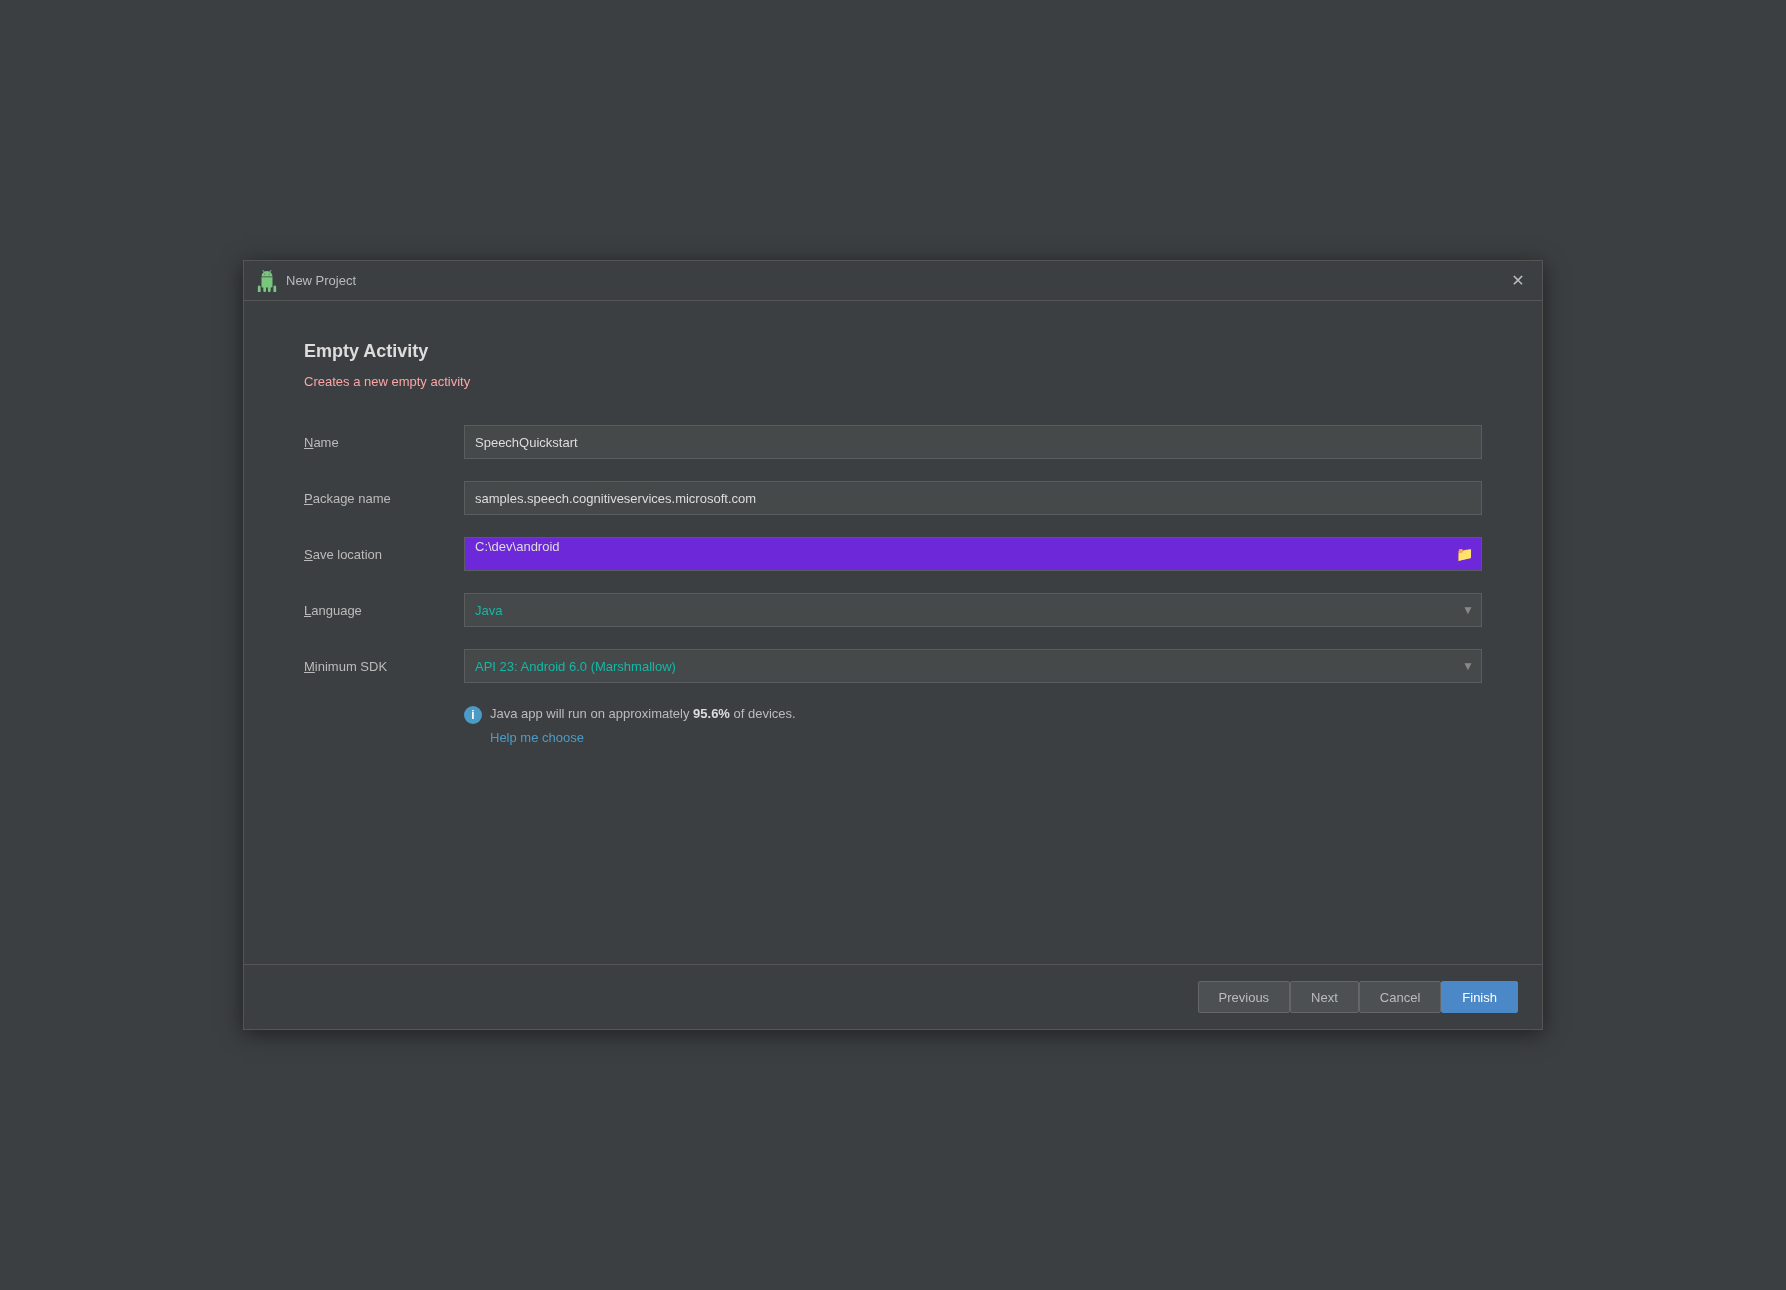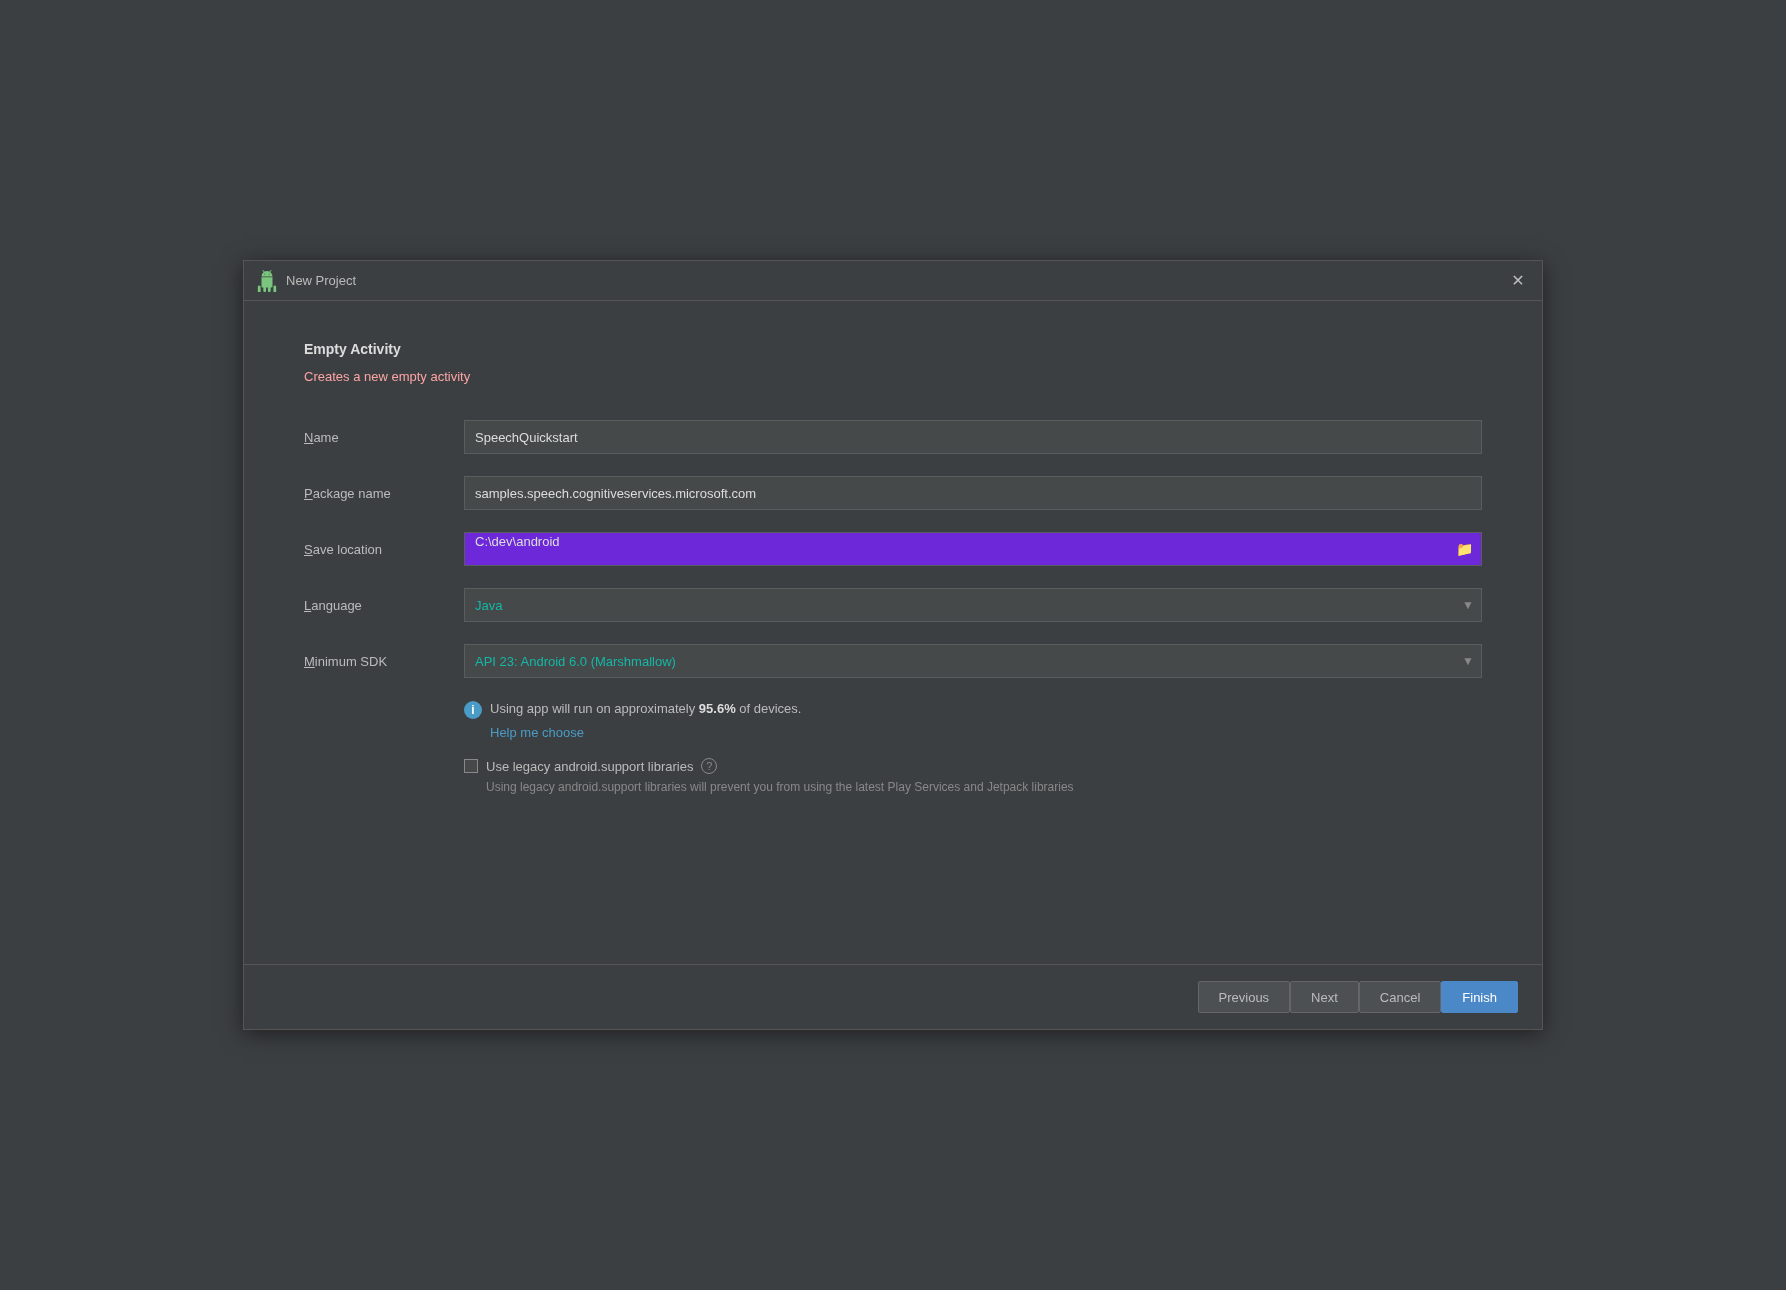--- a/index.html
+++ b/index.html
@@ -71,21 +71,21 @@
     }
 
     .content {
       flex: 1;
       padding: 40px 60px 30px 60px;
       overflow-y: auto;
     }
 
     .section-title {
       color: #ddd;
-      font-size: 14px;
+      font-size: 18px;
       font-weight: bold;
       margin-bottom: 12px;
     }
 
     .section-subtitle {
       color: #fca5a5;
       font-size: 13px;
       margin-bottom: 36px;
     }
 
@@ -366,35 +366,26 @@
           <option>API 26: Android 8.0 (Oreo)</option>
         </select>
         <span class="select-arrow">▼</span>
       </div>
     </div>
 
     <div class="info-section">
       <div class="info-row">
         <div class="info-icon">i</div>
         <span class="info-text">
-          <span>Using app will run on approximately </span><strong>95.6%</strong><span> of devices.</span>
+          <span>Java app will run on approximately </span><strong>95.6%</strong><span> of devices.</span>
         </span>
       </div>
       <a class="help-link">Help me choose</a>
     </div>
 
-    <div class="checkbox-row">
-      <div class="checkbox-label-row">
-        <input type="checkbox" class="checkbox-input" style="">
-        <span class="checkbox-text">Use legacy android.support libraries</span>
-        <span class="question-icon">?</span>
-      </div>
-      <div class="checkbox-desc">Using legacy android.support libraries will prevent you from using
-the latest Play Services and Jetpack libraries</div>
-    </div>
   </div>
 
   <div class="footer">
     <button class="btn btn-default">Previous</button>
     <button class="btn btn-default">Next</button>
     <button class="btn btn-default">Cancel</button>
     <button class="btn btn-primary">Finish</button>
   </div>
 </div>
 

